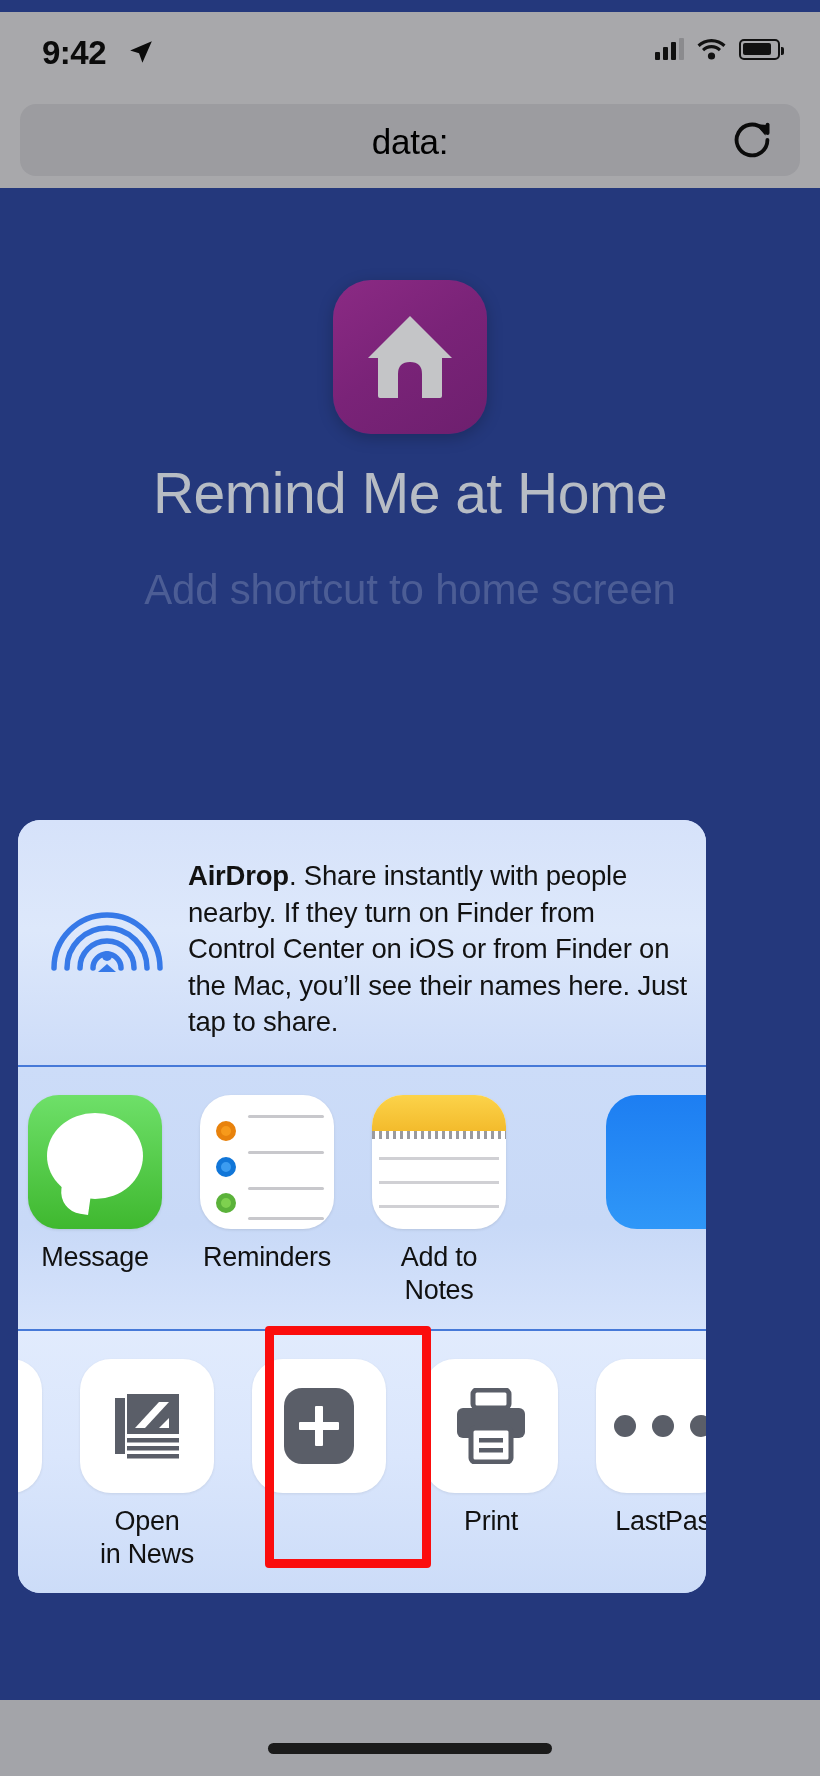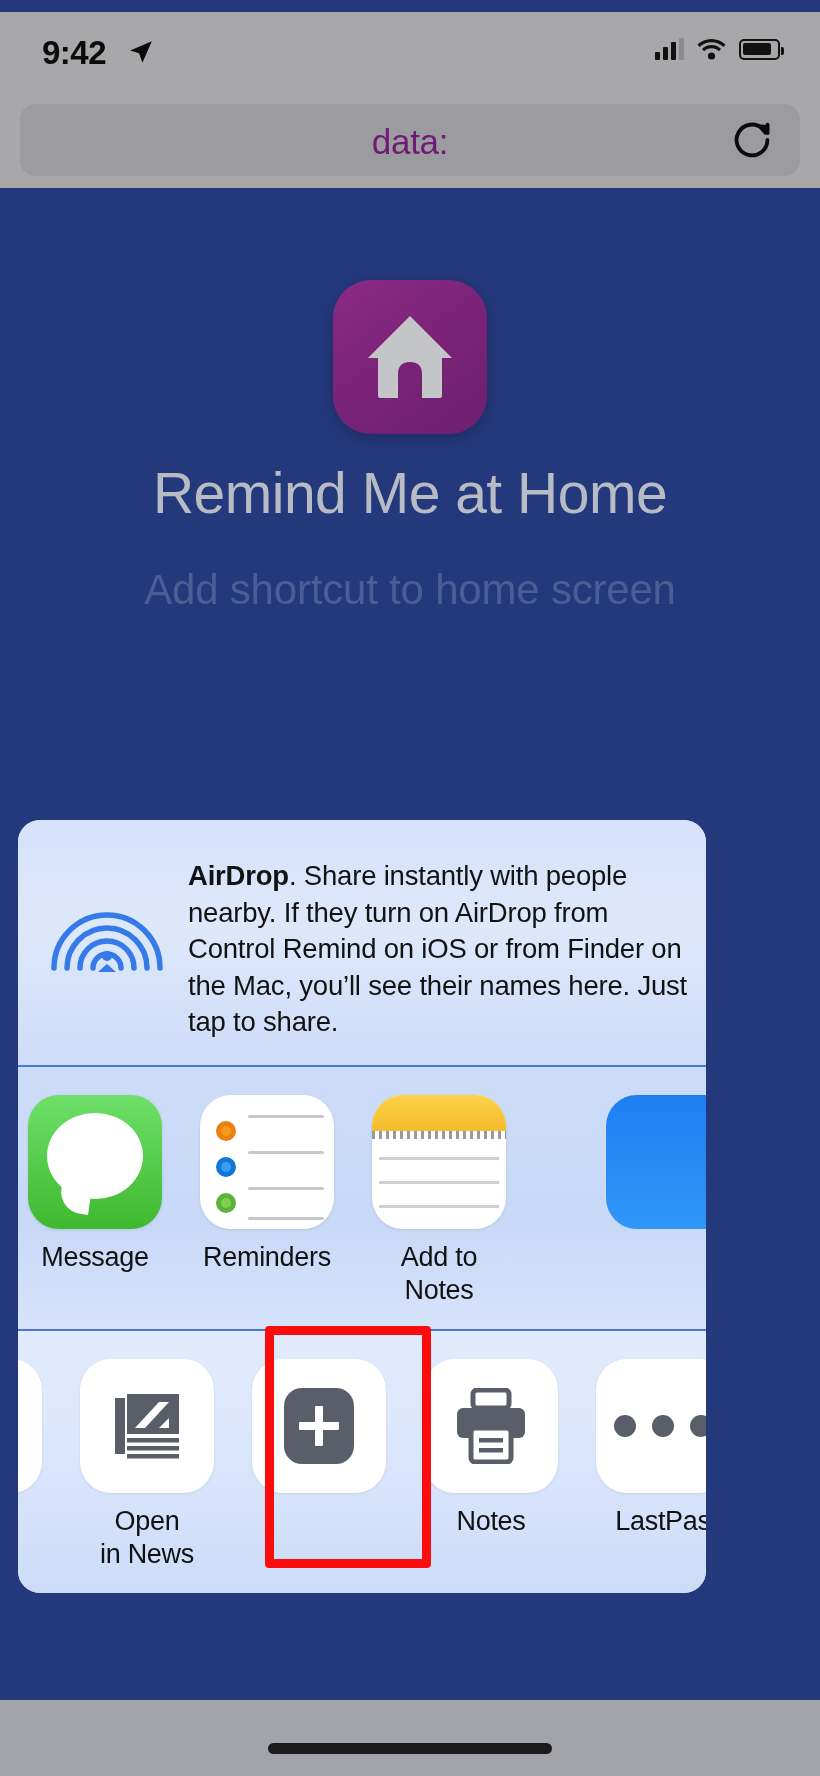--- a/index.html
+++ b/index.html
@@ -120,21 +120,21 @@
     border-radius: 16px;
     box-sizing: border-box;
   }
 
   .url-text {
     position: absolute;
     left: 0; right: 0;
     top: 18px;
     text-align: center;
     font-size: 35px;
-    color: #701a75;
+    color: #000000;
     letter-spacing: -0.3px;
   }
 
   .reload-icon {
     position: absolute;
     right: 26px;
     top: 14px;
     width: 44px;
     height: 44px;
   }
@@ -489,21 +489,21 @@
         <svg class="airdrop-icon" viewBox="0 0 122 112">
           <g fill="none" stroke="#3679e8" stroke-width="5.5" stroke-linecap="round">
             <path d="M8 108 A53 53 0 0 1 114 108"></path>
             <path d="M21 108 A40 40 0 0 1 101 108"></path>
             <path d="M34 108 A27 27 0 0 1 88 108"></path>
             <path d="M47 108 A14 14 0 0 1 75 108"></path>
           </g>
           <circle cx="61" cy="96" r="5" fill="#3679e8"></circle>
           <path d="M61 104 L52 112 L70 112 Z" fill="#3679e8"></path>
         </svg>
-        <div class="airdrop-text"><b>AirDrop</b><span>. Share instantly with people nearby. If they turn on AirDrop from Control Remind on iOS or from Finder on the Mac, you’ll see their names here. Just tap to share.</span></div>
+        <div class="airdrop-text"><b>AirDrop</b><span>. Share instantly with people nearby. If they turn on Finder from Control Center on iOS or from Finder on the Mac, you’ll see their names here. Just tap to share.</span></div>
       </div>
 
       <div class="divider"></div>
 
       <div class="row">
         <div class="row-inner">
 
           <div class="tile">
             <div class="tile-icon ic-messages">
               <div class="bubble"></div>
@@ -583,21 +583,21 @@
           <div class="tile">
             <div class="act-icon">
               <svg class="glyph" width="80" height="76" viewBox="0 0 80 76">
                 <rect x="22" y="2" width="36" height="18" rx="4" fill="none" stroke="#5a5e68" stroke-width="5"></rect>
                 <rect x="6" y="20" width="68" height="30" rx="6" fill="#5a5e68"></rect>
                 <rect x="20" y="40" width="40" height="34" rx="4" fill="#fff" stroke="#5a5e68" stroke-width="5"></rect>
                 <rect x="28" y="50" width="24" height="4.5" fill="#5a5e68"></rect>
                 <rect x="28" y="60" width="24" height="4.5" fill="#5a5e68"></rect>
               </svg>
             </div>
-            <div class="tile-label">Notes</div>
+            <div class="tile-label">Print</div>
           </div>
 
           <div class="tile">
             <div class="act-icon">
               <svg class="glyph" width="98" height="22" viewBox="0 0 98 22">
                 <circle cx="11" cy="11" r="11" fill="#5a5e68"></circle>
                 <circle cx="49" cy="11" r="11" fill="#5a5e68"></circle>
                 <circle cx="87" cy="11" r="11" fill="#5a5e68"></circle>
               </svg>
             </div>

